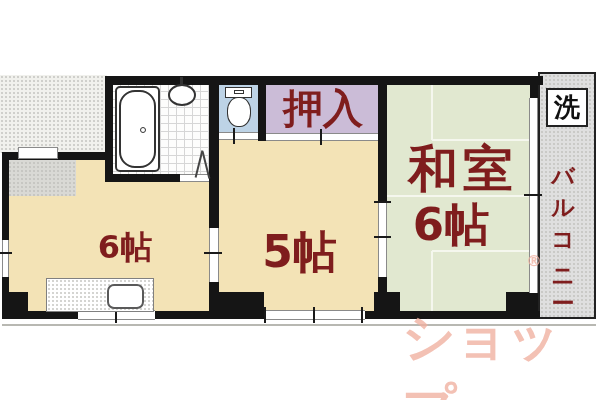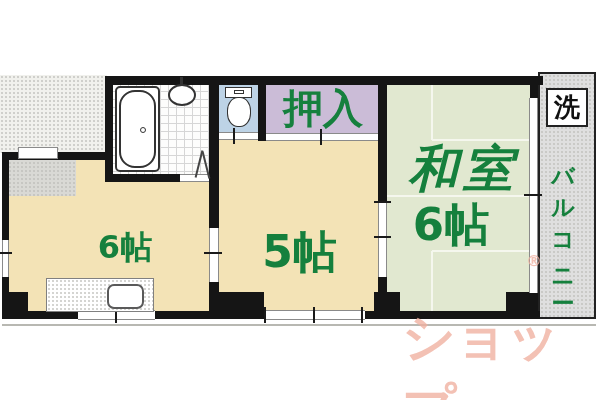--- a/index.html
+++ b/index.html
@@ -10,21 +10,21 @@
   .tex-speckle{background-image:radial-gradient(#bdbdb8 0.6px,transparent 0.9px);background-size:4px 4px;}
   .w{background:var(--wall-black);z-index:3;}
   .block{background:var(--wall-black);z-index:4;}
   .win{background:#fff;z-index:4;}
   .win.h{border-top:1.5px solid #8a8a8a;border-bottom:1.5px solid #8a8a8a;}
   .win.v{border-left:1.5px solid #8a8a8a;border-right:1.5px solid #8a8a8a;}
   .tick{background:#1a1a1a;z-index:5;}
   .tat{background:#f5f7ee;z-index:2;}
   .fix{z-index:5;}
   .lbl{z-index:6;display:flex;align-items:center;justify-content:center;
-       color:#15803d;font-weight:700;white-space:nowrap;}
+       color:#7f1d1d;font-weight:700;white-space:nowrap;}
   .boxlbl{background:#fff;border:2px solid #222;z-index:6;display:flex;align-items:center;justify-content:center;
        color:#101010;font-weight:700;}
   #bathroom{background-color:#fdfdfc;
      background-image:repeating-linear-gradient(to right,transparent 0 7px,#d6d6d6 7px 8px),
                       repeating-linear-gradient(to bottom,transparent 0 7px,#d6d6d6 7px 8px);}
   .wm{z-index:9;color:var(--watermark-pink);opacity:.78;font-weight:700;
       font-family:"DejaVu Sans","Liberation Sans",sans-serif;z-index:9;}
 </style>
 </head>
 <body>
@@ -96,21 +96,21 @@
   <div class="fix" style="left:198px;top:150px;width:2px;height:28px;background:#444;transform:rotate(14deg);"></div>
   <div class="fix" style="left:205px;top:151px;width:2px;height:28px;background:#444;transform:rotate(-14deg);"></div>
   <div class="fix" style="left:225px;top:87px;width:27px;height:11px;border:1.5px solid #333;background:#fff;"></div>
   <div class="fix" style="left:234px;top:90px;width:10px;height:4px;border:1px solid #333;background:#fff;"></div>
   <div class="fix" style="left:227px;top:97px;width:24px;height:30px;border:1.5px solid #333;border-radius:45%;background:#fff;"></div>
   <div class="fix tex-speckle" style="left:46px;top:278px;width:108px;height:34px;border:1px solid #808080;background-color:#fff;"></div>
   <div class="fix" style="left:107px;top:284px;width:37px;height:25px;border:2px solid #5a5a5a;border-radius:7px;background:#fff;"></div>
 
   <div class="lbl" style="left:75px;top:230px;width:100px;height:36px;font-size:32px;">6帖</div>
   <div class="lbl" style="left:252px;top:226px;width:95px;height:52px;font-size:44px;">5帖</div>
-  <div class="lbl" style="left:402px;top:140px;width:122px;height:58px;font-size:50px;letter-spacing:5px;font-style:italic;">和室</div>
+  <div class="lbl" style="left:402px;top:140px;width:122px;height:58px;font-size:50px;letter-spacing:5px;">和室</div>
   <div class="lbl" style="left:392px;top:200px;width:118px;height:50px;font-size:45px;">6帖</div>
   <div class="lbl" style="left:278px;top:84px;width:90px;height:48px;font-size:40px;">押入</div>
   <div class="boxlbl" style="left:546px;top:88px;width:42px;height:39px;font-size:26px;">
     <span style="position:static;">洗</span>
   </div>
   <div class="lbl" style="left:549px;top:134px;width:30px;height:180px;font-size:23px;writing-mode:vertical-rl;letter-spacing:9px;font-weight:600;">バルコニー</div>
 
   <div class="wm" style="left:526px;top:251px;font-size:16px;">®</div>
   <div class="wm" style="left:402px;top:302px;font-size:53px;letter-spacing:-2px;">ショップ</div>
 

